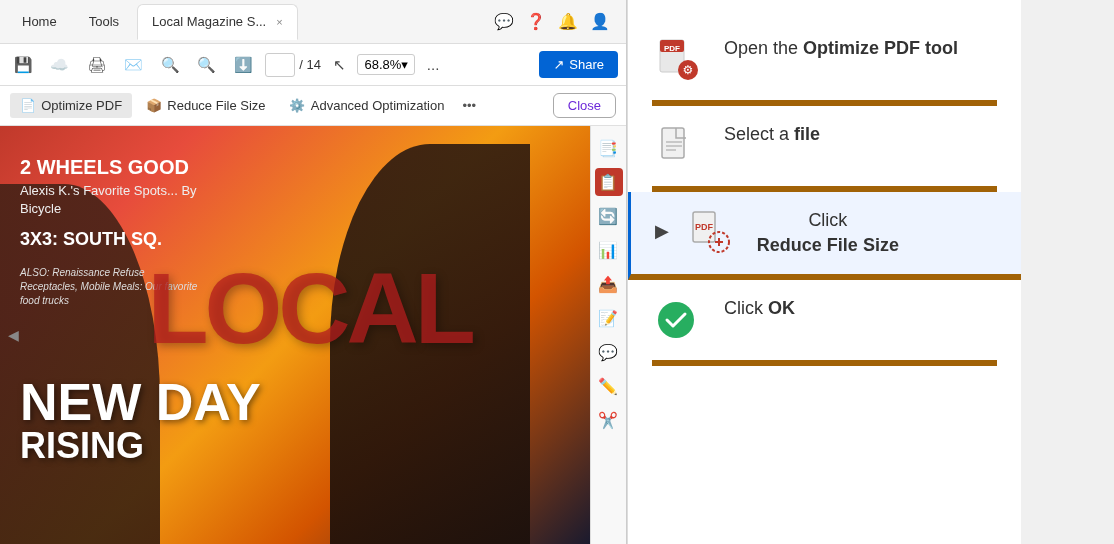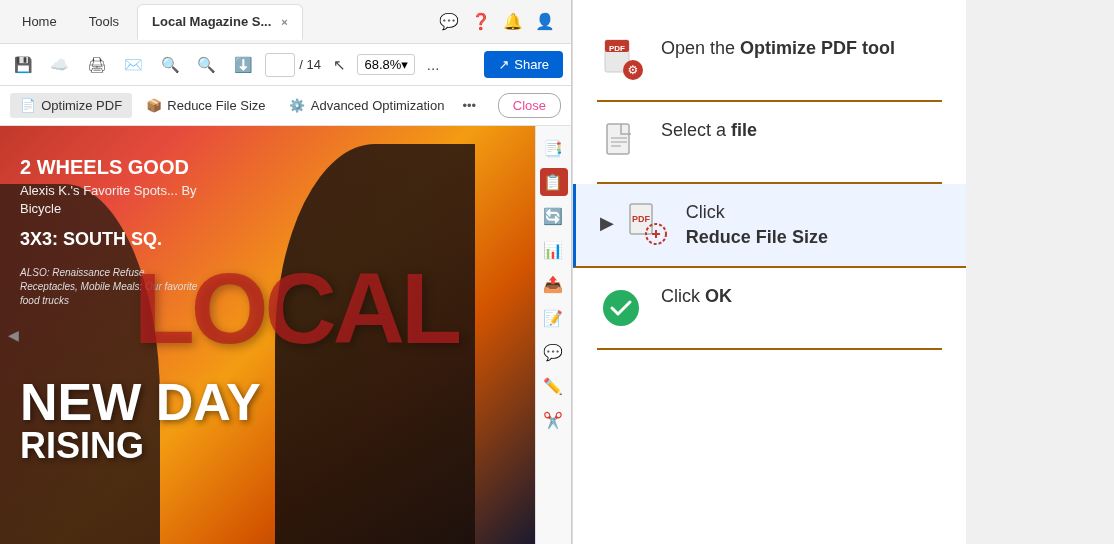--- a/index.html
+++ b/index.html
@@ -1,44 +1,44 @@
 <!DOCTYPE html>
 <html><head>
   <meta charset="utf-8">
   <style>
     * { margin: 0; padding: 0; box-sizing: border-box; }
     body { width: 1114px; height: 544px; font-family: -apple-system, BlinkMacSystemFont, 'Segoe UI', Arial, sans-serif; background: #f0f0f0; overflow: hidden; display: flex; }
 
     
-    .pdf-viewer { width: 572px; height: 544px; background: #fff; display: flex; flex-direction: column; border-right: 1px solid #ccc; }
+    .pdf-viewer { width: 627px; height: 544px; background: #fff; display: flex; flex-direction: column; border-right: 1px solid #ccc; }
 
     
     .tab-bar { display: flex; align-items: center; background: #f5f5f5; border-bottom: 1px solid #ddd; height: 44px; padding: 0 8px; gap: 4px; }
     .tab-item { padding: 6px 14px; border-radius: 6px 6px 0 0; font-size: 13px; cursor: pointer; display: flex; align-items: center; gap: 6px; height: 36px; }
     .tab-item.inactive { color: #333; background: transparent; }
-    .tab-item.active { background: #fff; border: 1px solid #ddd; border-bottom: 1px solid #fff; color: #333; font-weight: bold; }
+    .tab-item.active { background: #fff; border: 1px solid #ddd; border-bottom: 1px solid #fff; color: #333; }
     .tab-close { font-size: 11px; color: #888; margin-left: 4px; }
     .tab-spacer { flex: 1; }
     .tab-icons { display: flex; align-items: center; gap: 12px; padding-right: 8px; }
     .tab-icon-btn { color: #555; font-size: 16px; cursor: pointer; }
 
     
     .toolbar { display: flex; align-items: center; background: #fff; border-bottom: 1px solid #ddd; height: 42px; padding: 0 8px; gap: 6px; }
     .tool-btn { padding: 4px 6px; border: none; background: transparent; cursor: pointer; color: #444; font-size: 15px; display: flex; align-items: center; justify-content: center; border-radius: 3px; }
     .page-nav { display: flex; align-items: center; gap: 4px; font-size: 13px; color: #333; }
     .page-input { width: 30px; height: 24px; border: 1px solid #ccc; text-align: center; font-size: 13px; border-radius: 3px; }
     .zoom-select { display: flex; align-items: center; gap: 0; border: 1px solid #ccc; border-radius: 3px; padding: 2px 6px; font-size: 13px; cursor: pointer; }
     .share-btn { background: #0264D4; color: #fff; border: none; border-radius: 4px; padding: 6px 14px; font-size: 13px; cursor: pointer; display: flex; align-items: center; gap: 5px; margin-left: auto; }
 
     
     .optimize-bar { display: flex; align-items: center; background: #fff; border-bottom: 1px solid #e0e0e0; height: 40px; padding: 0 10px; gap: 4px; }
     .opt-btn { padding: 5px 10px; border: none; background: transparent; cursor: pointer; font-size: 13px; color: #333; display: flex; align-items: center; gap: 5px; border-radius: 3px; }
     .opt-btn.active { background: #e8e8e8; font-weight: 500; }
     .opt-more { margin-left: 4px; color: #555; font-size: 13px; cursor: pointer; }
-    .close-btn { margin-left: auto; border: 1px solid #aaa; background: #fff; border-radius: 11px; padding: 4px 14px; font-size: 13px; cursor: pointer; color: #ec4899; }
+    .close-btn { margin-left: auto; border: 1px solid #aaa; background: #fff; border-radius: 6px; padding: 4px 14px; font-size: 13px; cursor: pointer; color: #6d28d9; }
 
     
     .pdf-content { flex: 1; position: relative; overflow: hidden; }
     .pdf-magazine { width: 100%; height: 100%; position: relative; background: linear-gradient(135deg, #c0392b 0%, #e74c3c 20%, #f39c12 50%, #d35400 70%, #1a1a2e 100%); }
     .mag-sidebar-text { position: absolute; top: 30px; left: 20px; color: #fff; max-width: 180px; }
     .mag-heading { font-size: 20px; font-weight: 900; color: #fff; line-height: 1.1; margin-bottom: 4px; }
     .mag-sub { font-size: 13px; color: #eee; margin-bottom: 12px; line-height: 1.4; }
     .mag-heading2 { font-size: 18px; font-weight: 900; color: #fff; line-height: 1.1; margin-bottom: 16px; }
     .mag-sub2 { font-size: 10px; color: #ddd; font-style: italic; line-height: 1.4; }
     .mag-bottom-text { position: absolute; bottom: 80px; left: 20px; }
@@ -48,24 +48,24 @@
     
     .scroll-left { position: absolute; left: 8px; top: 50%; transform: translateY(-50%); color: #888; font-size: 14px; cursor: pointer; }
 
     
     .right-tools { width: 36px; background: #f8f8f8; border-left: 1px solid #ddd; display: flex; flex-direction: column; align-items: center; padding: 8px 0; gap: 6px; }
     .rt-btn { width: 28px; height: 28px; display: flex; align-items: center; justify-content: center; border-radius: 4px; cursor: pointer; font-size: 16px; color: #555; }
     .rt-btn.active-red { background: #c0392b; color: #fff; }
 
     
     .instructions-panel { width: 394px; height: 544px; background: #fff; padding: 20px 24px; overflow-y: auto; border-left: 1px solid #ddd; }
-    .inst-step { display: flex; align-items: flex-start; gap: 16px; padding: 16px 0; border-bottom: 2px solid #a16207; }
+    .inst-step { display: flex; align-items: flex-start; gap: 24px; padding: 16px 0; border-bottom: 6px solid #a16207; }
     .inst-step.highlighted { background: #eef4ff; margin: 0 -24px; padding: 16px 24px; border-left: 3px solid #0264D4; position: relative; }
     .inst-icon { width: 48px; height: 48px; flex-shrink: 0; display: flex; align-items: center; justify-content: center; font-size: 32px; }
-    .inst-text { display: flex; flex-direction: column; justify-content: center; }
+    .inst-text { display: flex; flex-direction: column; justify-content: center; text-align: center; }
     .inst-label { font-size: 18px; color: #333; line-height: 1.4; }
     .inst-label strong { font-weight: 700; }
     .step-arrow { color: #444; font-size: 18px; margin-right: -8px; margin-top: 12px; }
   </style>
 </head>
 <body>
 
 <div class="pdf-viewer">
 
   <div class="tab-bar">

